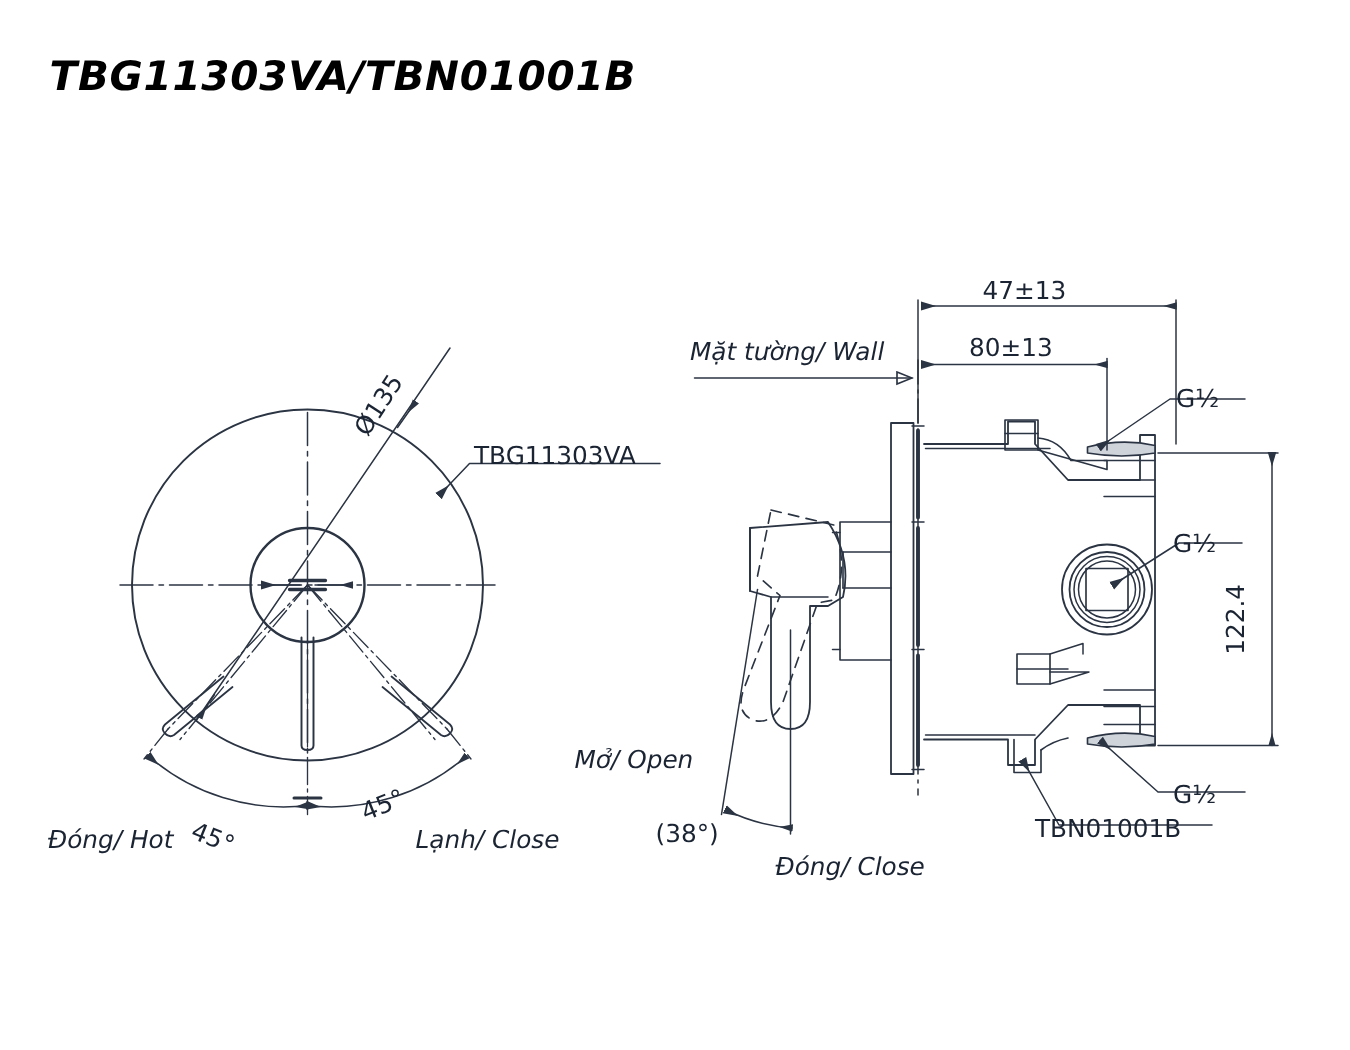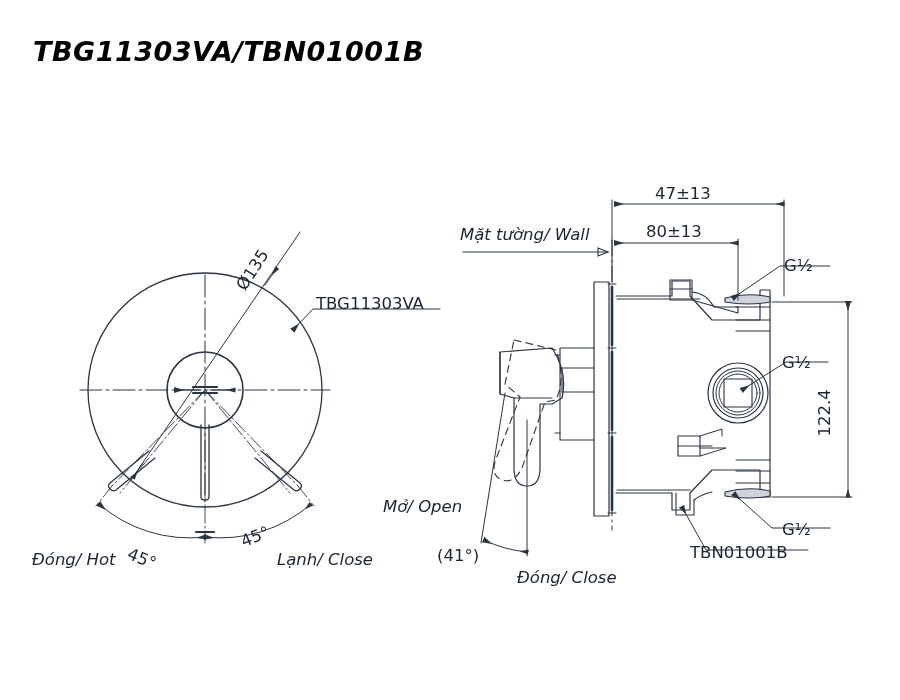--- a/index.html
+++ b/index.html
@@ -221,17 +221,17 @@
   <div class="lbl half" style="left:782px; top:335px;">G½</div>
 
   <div class="lbl half" style="left:782px; top:502px;">G½</div>
 
   <div class="lbl rot90" style="left:833px; top:420px;">122.4</div>
 
   <div class="lbl it" style="left:383px; top:455px;margin-top:44px;">Mở/ Open</div>
 
   <div class="lbl it" style="left:517px; top:530px;margin-top:40px;">Đóng/ Close</div>
 
-  <div class="lbl" style="left:437px; top:548px;">(41°)</div>
+  <div class="lbl" style="left:437px; top:548px;">(38°)</div>
 
   <div class="lbl" style="left:690px; top:545px;">TBN01001B</div>
 
 </div>
 
 </body></html>

